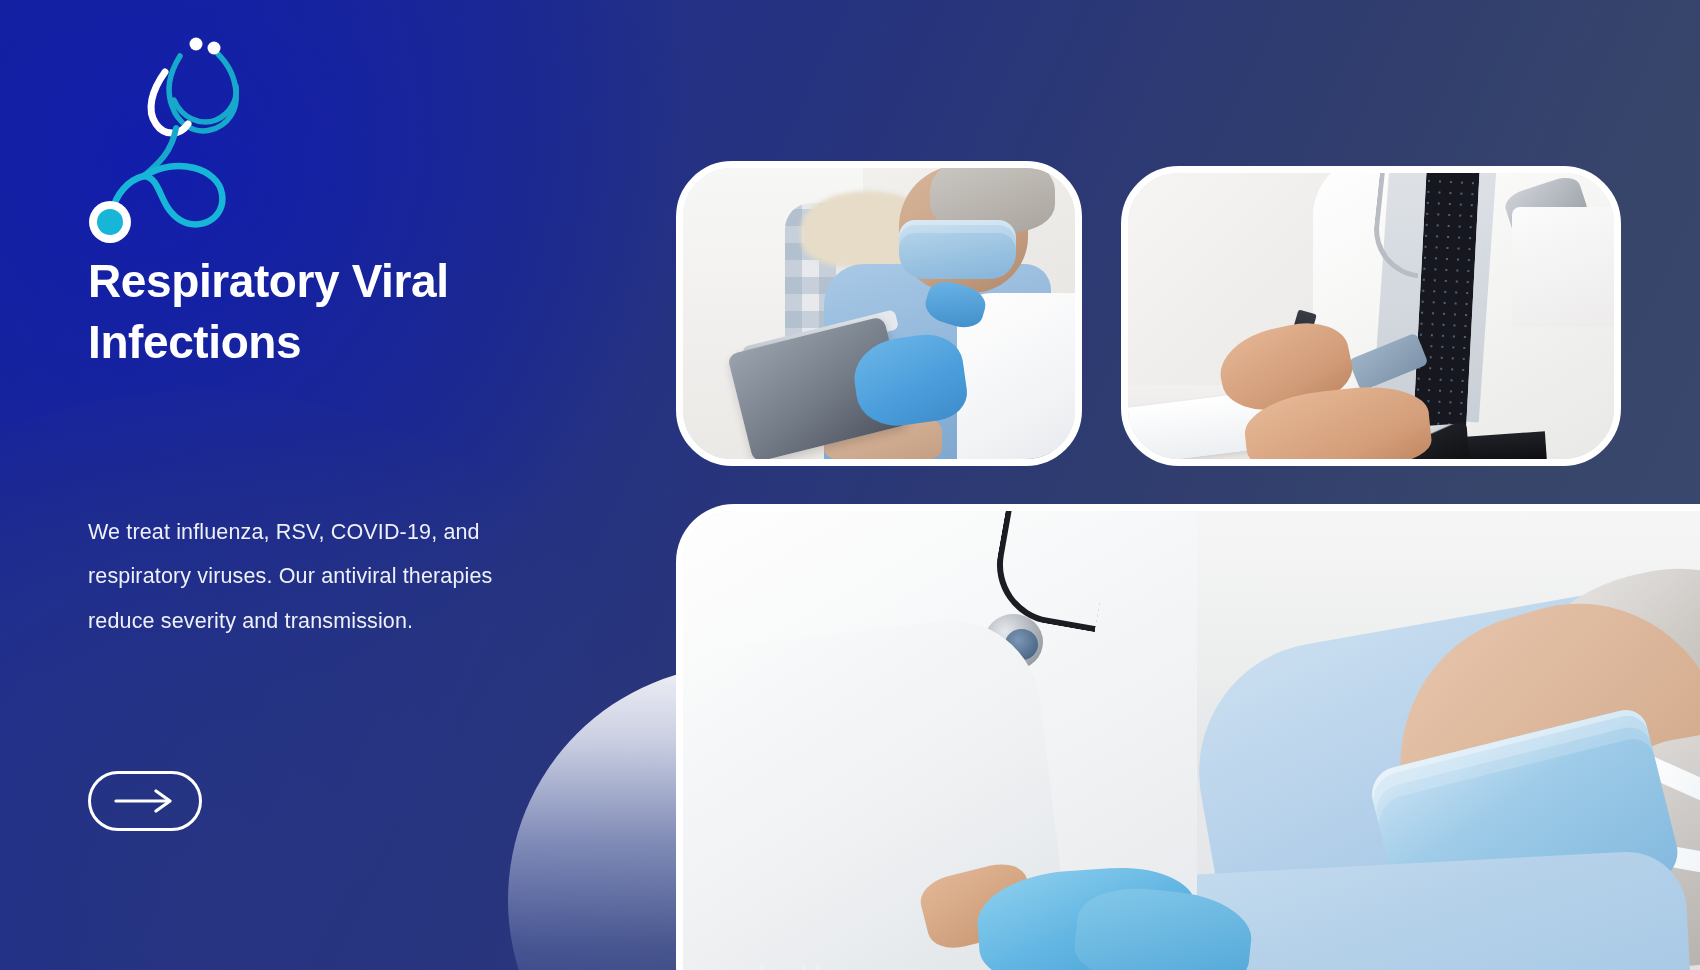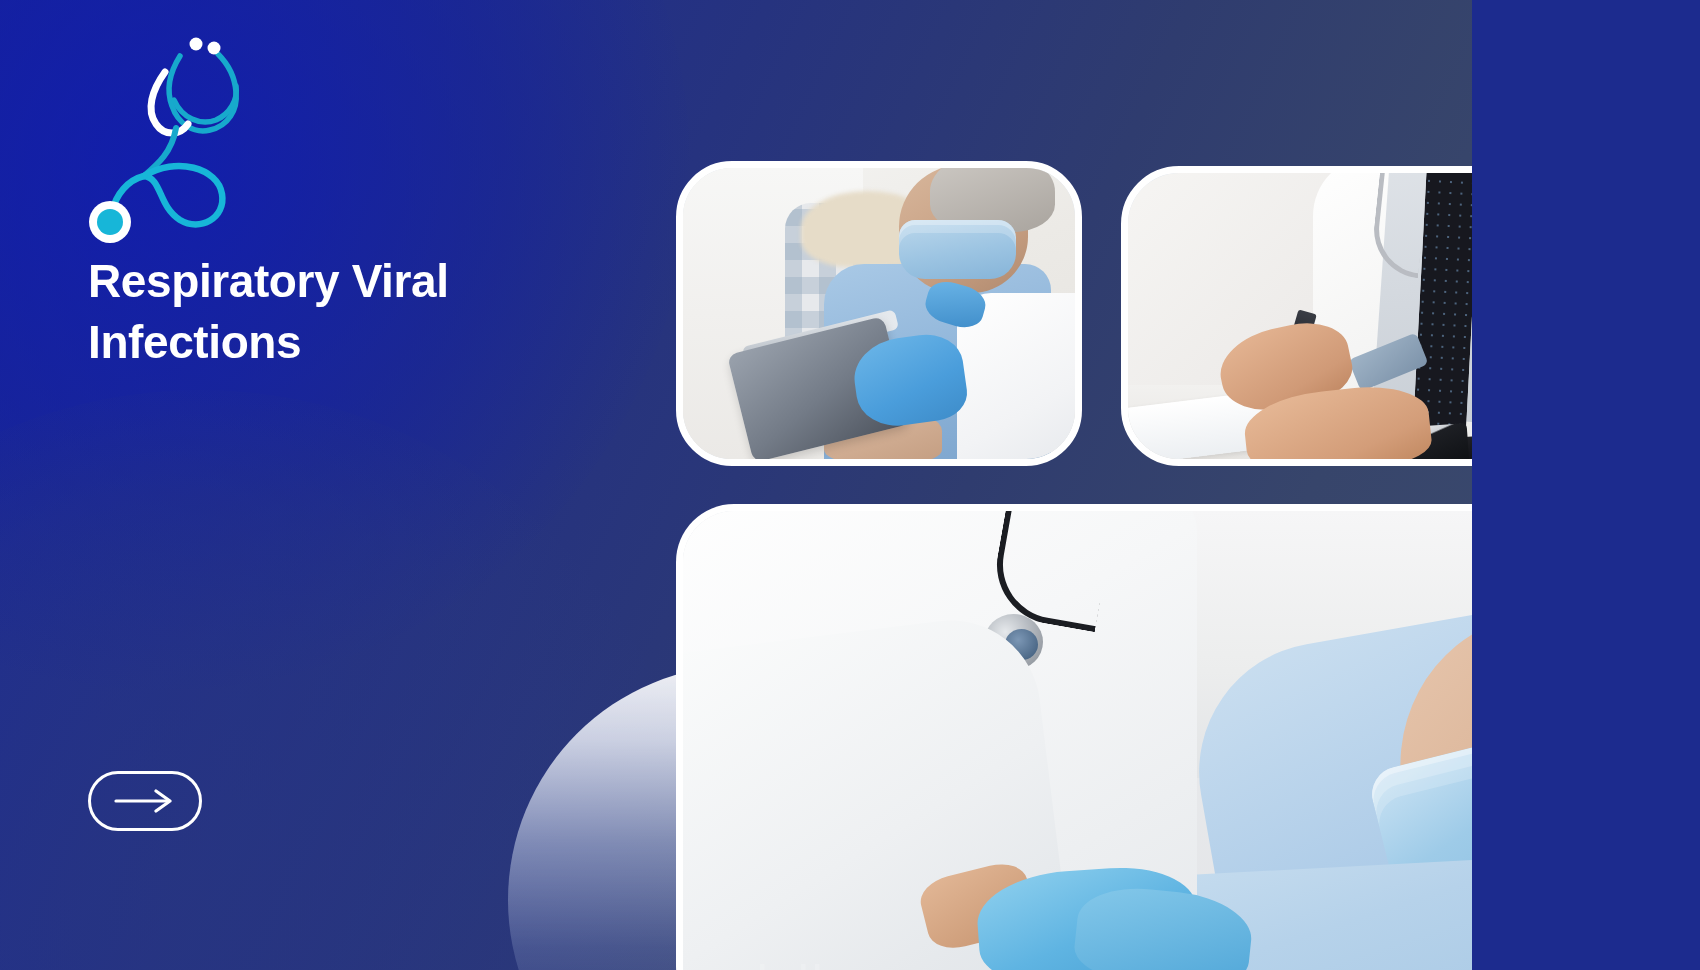--- a/index.html
+++ b/index.html
@@ -6,21 +6,21 @@
   html, body { width:1700px; height:970px; overflow:hidden; }
   body {
     font-family: "Liberation Sans", sans-serif;
     background:#1c2b8e;
     position:relative;
   }
 
   
   .stage{
     position:absolute; inset:0;
-    width:1472px; height:970px;
+    width:1700px; height:970px;
     overflow:hidden;
     background:#25347f;
   }
   .bg-base{
     position:absolute; inset:0;
     background:
       linear-gradient(115deg,
         #17249c 0%,
         #1d2b92 16%,
         #26337f 40%,
@@ -302,20 +302,21 @@
         <path d="M56 148 C88 128 130 140 134 166 C138 190 112 204 92 192 C70 178 74 150 56 148 Z" fill="none" stroke="#17b6d8" stroke-width="6.5" stroke-linecap="round"></path>
         <path d="M56 148 C40 152 28 166 24 184" fill="none" stroke="#17b6d8" stroke-width="6.5" stroke-linecap="round"></path>
 
         <circle cx="22" cy="194" r="21" fill="#ffffff"></circle>
         <circle cx="22" cy="194" r="13" fill="#17b6d8"></circle>
       </svg>
     </div>
 
     <h1 class="page-title">Respiratory Viral Infections</h1>
 
+    <p class="lead-text">We treat influenza, RSV, COVID-19, and respiratory viruses. Our antiviral therapies reduce severity and transmission.</p>
 
     <button class="cta-button">
       <span>
         <svg width="62" height="24" viewBox="0 0 62 24" xmlns="http://www.w3.org/2000/svg">
           <line x1="2" y1="12" x2="54" y2="12" stroke="#ffffff" stroke-width="3.2" stroke-linecap="round"></line>
           <polyline points="42,2 56,12 42,22" fill="none" stroke="#ffffff" stroke-width="3.2" stroke-linecap="round" stroke-linejoin="round"></polyline>
         </svg>
       </span>
     </button>
   </div>

